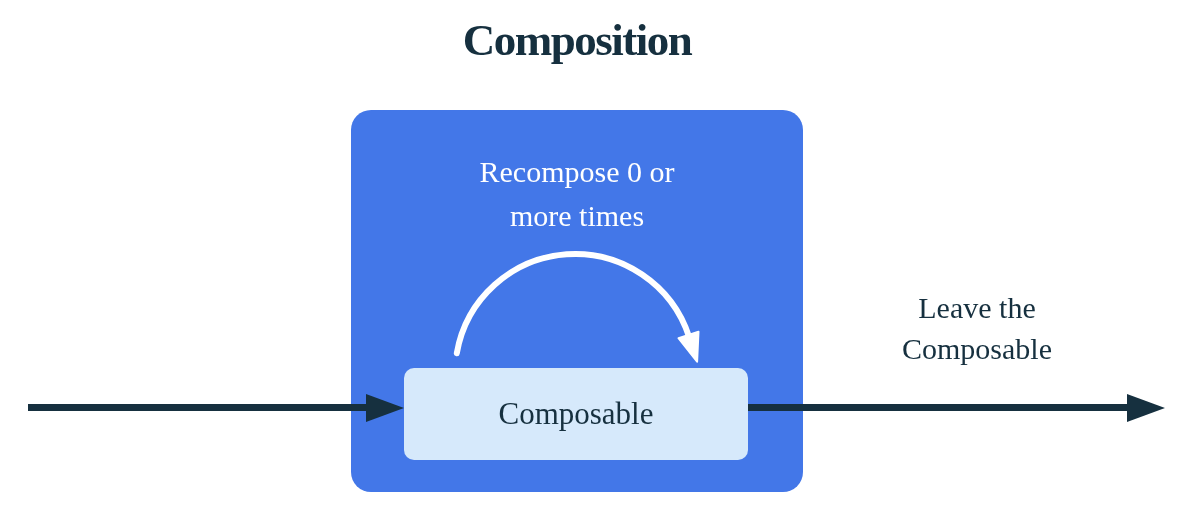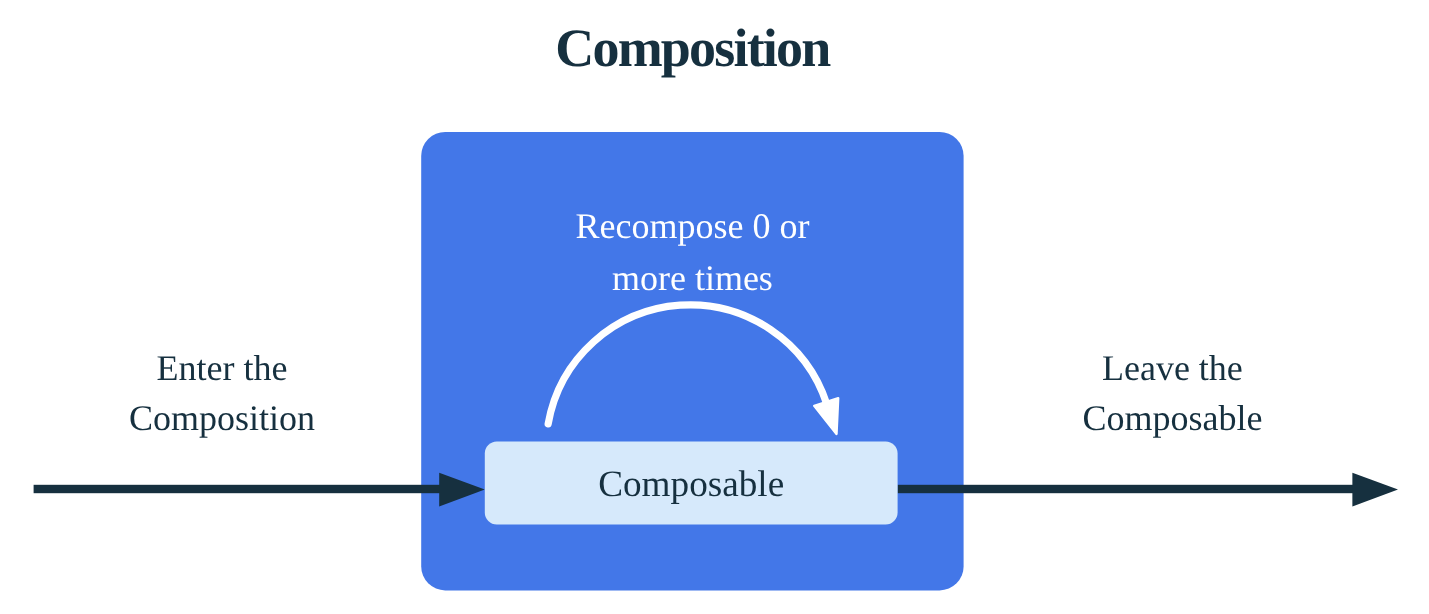--- a/index.html
+++ b/index.html
@@ -36,30 +36,30 @@
     background:var(--primary-blue,#4377e8);
   }
   .recompose{
     position:absolute;
     left:0;right:0;top:40px;
     text-align:center;
     color:var(--white,#fff);
     font-size:30px;
     line-height:44px;
   }
-  .recompose-inner{max-width:260px;margin:17px auto;}
+  .recompose-inner{max-width:260px;margin:0 auto;}
   .loop-svg{
     position:absolute;
     left:0;top:0;width:452px;height:382px;
     display:block;
   }
   .composable-box{
     position:absolute;
     left:404px;top:368px;
-    width:344px;height:69px;
+    width:344px;height:92px;
     border-radius:10px;
     background:var(--light-blue,#d6e9fb);
     display:flex;align-items:center;justify-content:center;
     font-size:31px;
     color:var(--dark-navy,#16303f);
     z-index:3;
   }
   .flow-line{
     position:absolute;
     top:404px;height:7px;
@@ -111,17 +111,16 @@
   <div class="flow-line left"></div>
   <div class="arrowhead left"></div>
 
   <div class="flow-line right"></div>
   <div class="arrowhead right"></div>
 
   <div class="composable-box">
     <span>Composable</span>
   </div>
 
-  <div class="side-label enter">Enter the Composition</div>
 
   <div class="side-label leave">Leave the Composable</div>
 
 </div>
 
 </body></html>

